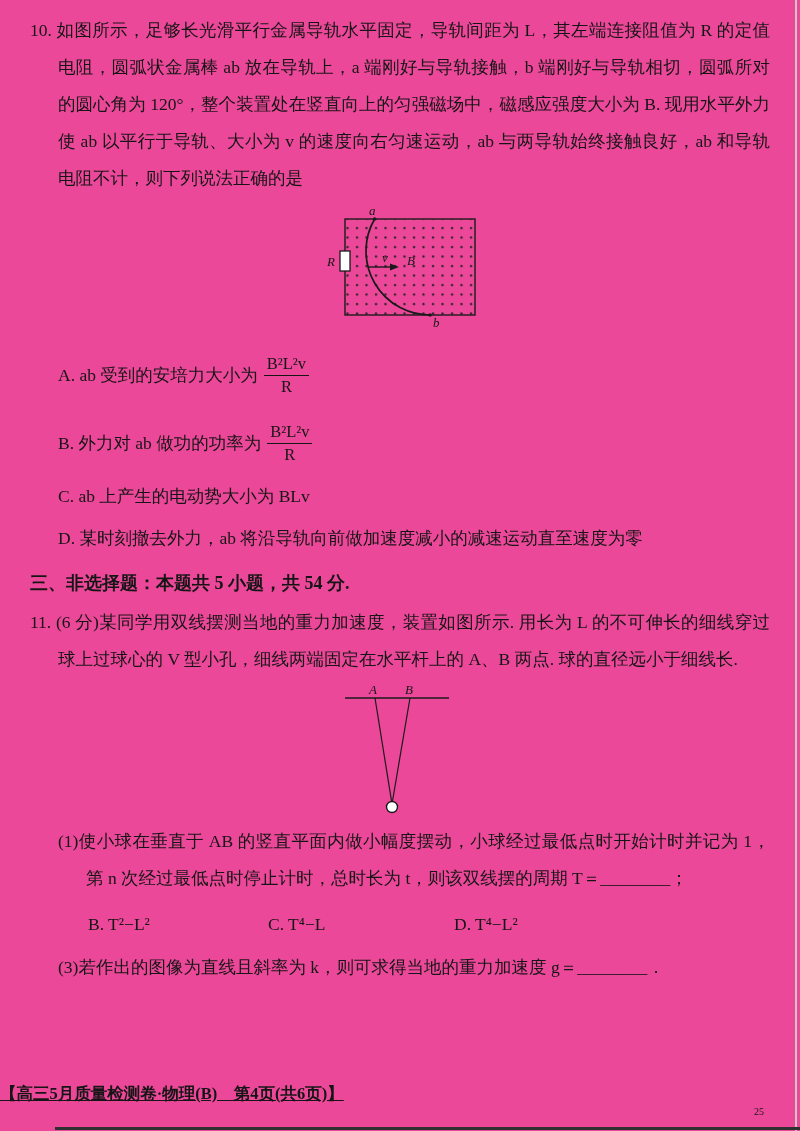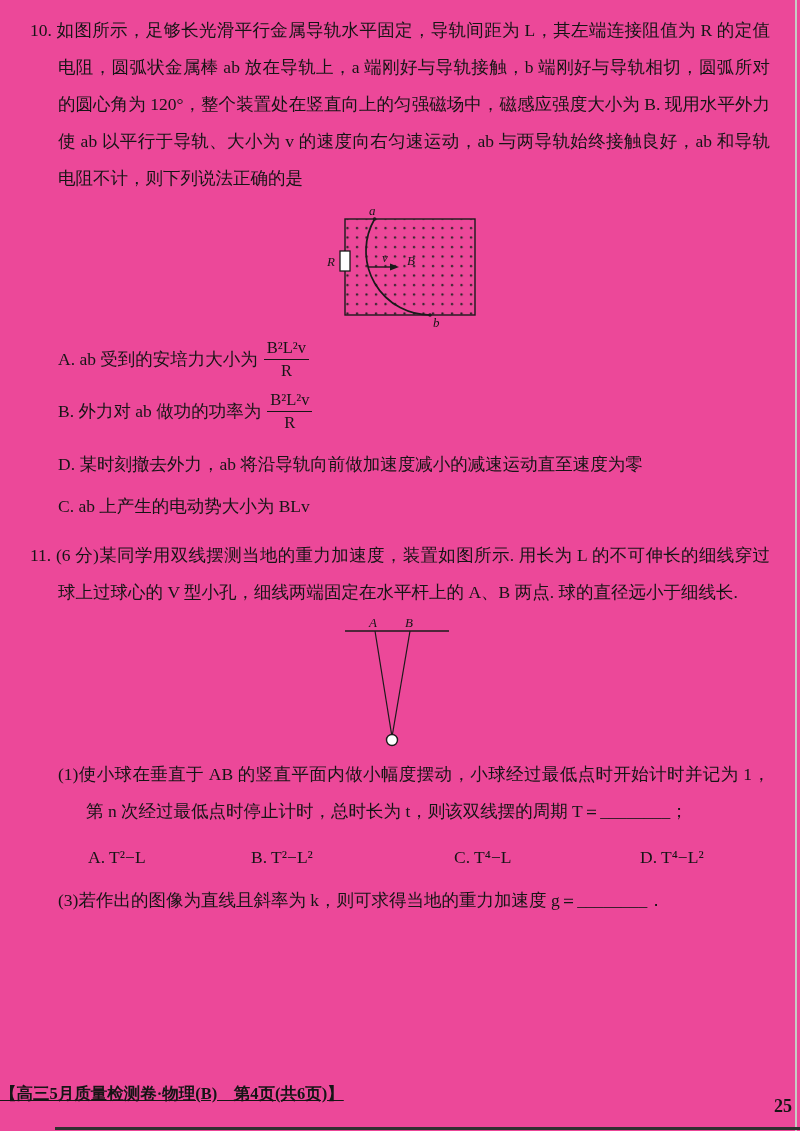--- a/index.html
+++ b/index.html
@@ -29,50 +29,50 @@
   }
   .fig10 { margin: 8px 0 0 285px; }
   .fig11 { margin: 6px 0 0 307px; }
   svg text {
     font-family: "Liberation Serif", "DejaVu Serif", serif;
     font-size: 13px; font-style: italic; fill: #151515;
   }
   .option-frac {
     display: flex; align-items: center;
     padding-left: 28px; font-size: 17.5px;
-    height: 52px; margin-top: 0;
+    height: 52px; margin-top: 16px;
   }
   .frac {
     display: inline-block; text-align: center;
     line-height: 1.2; font-size: 16.5px; margin-left: 6px;
   }
   .frac .num { display: block; border-bottom: 1.4px solid #151515; padding: 0 3px 1px 3px; }
   .frac .den { display: block; padding-top: 1px; }
   .option-line {
     font-size: 17.5px; line-height: 30px;
     padding-left: 28px; margin-top: 12px;
   }
   .section-title {
     font-weight: bold; font-size: 18px; line-height: 36px;
     margin-top: 12px;
   }
-  .q11-body { margin-top: 16px; }
+  .q11-body { margin-top: 3px; }
   .choices {
     display: flex; padding-left: 58px;
     font-size: 17.5px; line-height: 30px; margin-top: 12px;
   }
   .choices .ch-a { width: 163px; }
   .choices .ch-b { width: 180px; }
-  .choices .ch-c { width: 186px; margin-left: 23px; }
+  .choices .ch-c { width: 186px; }
   .sub3 { margin-top: 10px; }
   .footer {
     position: absolute; left: 0; bottom: 26px; width: 100%;
     text-align: left; font-weight: bold; font-size: 16.5px; text-decoration: underline;
   }
-  .page-num { position: absolute; right: 8px; bottom: 14px; font-size: 18px; font-weight: bold; }
+  .page-num { position: absolute; right: 36px; bottom: 14px; font-size: 10px; font-weight: normal; }
   .edge-right { position: absolute; top: 0; right: 3px; width: 2px; height: 100%; background: #c9c9c4; }
   .edge-bottom { position: absolute; bottom: 1px; left: 55px; right: 0; height: 3px; background: #303030; }
 </style>
 </head>
 <body>
 
 <div class="page">
 
   <p class="q-main">10. 如图所示，足够长光滑平行金属导轨水平固定，导轨间距为 L，其左端连接阻值为 R 的定值电阻，圆弧状金属棒 ab 放在导轨上，a 端刚好与导轨接触，b 端刚好与导轨相切，圆弧所对的圆心角为 120°，整个装置处在竖直向上的匀强磁场中，磁感应强度大小为 B. 现用水平外力使 ab 以平行于导轨、大小为 v 的速度向右匀速运动，ab 与两导轨始终接触良好，ab 和导轨电阻不计，则下列说法正确的是</p>
 
@@ -107,41 +107,41 @@
   </div>
 
   <div class="option-frac">
     <span>B. 外力对 ab 做功的功率为</span>
     <span class="frac">
       <span class="num">B²L²v</span>
       <span class="den">R</span>
     </span>
   </div>
 
+  <div class="option-line">C. ab 上产生的电动势大小为 BLv</div>
   <div class="option-line">D. 某时刻撤去外力，ab 将沿导轨向前做加速度减小的减速运动直至速度为零</div>
-  <div class="option-line">C. ab 上产生的电动势大小为 BLv</div>
 
+  <div class="section-title">三、非选择题：本题共 5 小题，共 54 分.</div>
 
   <p class="q-main q11-body">11. (6 分)某同学用双线摆测当地的重力加速度，装置如图所示. 用长为 L 的不可伸长的细线穿过球上过球心的 V 型小孔，细线两端固定在水平杆上的 A、B 两点. 球的直径远小于细线长.</p>
 
   <div class="fig11">
     <svg width="120" height="135" viewBox="0 0 120 135">
       <line x1="8" y1="14" x2="112" y2="14" stroke="#1a1a1a" stroke-width="1.6"></line>
       <text x="32" y="10">A</text>
       <text x="68" y="10">B</text>
       <line x1="38" y1="14" x2="55" y2="120" stroke="#1a1a1a" stroke-width="1.2"></line>
       <line x1="73" y1="14" x2="55" y2="120" stroke="#1a1a1a" stroke-width="1.2"></line>
       <circle cx="55" cy="123" r="5.5" fill="#ffffff" stroke="#1a1a1a" stroke-width="1.4"></circle>
     </svg>
   </div>
 
   <p class="sub">(1)使小球在垂直于 AB 的竖直平面内做小幅度摆动，小球经过最低点时开始计时并记为 1，第 n 次经过最低点时停止计时，总时长为 t，则该双线摆的周期 T＝________；</p>
 
   <div class="choices">
-    <span class="ch-a">A. T²−L</span>
     <span class="ch-b">B. T²−L²</span>
     <span class="ch-c">C. T⁴−L</span>
     <span class="ch-d">D. T⁴−L²</span>
   </div>
 
   <p class="sub sub3">(3)若作出的图像为直线且斜率为 k，则可求得当地的重力加速度 g＝________．</p>
 
   <div class="footer">【高三5月质量检测卷·物理(B)　第4页(共6页)】</div>
   <div class="page-num">25</div>
 

